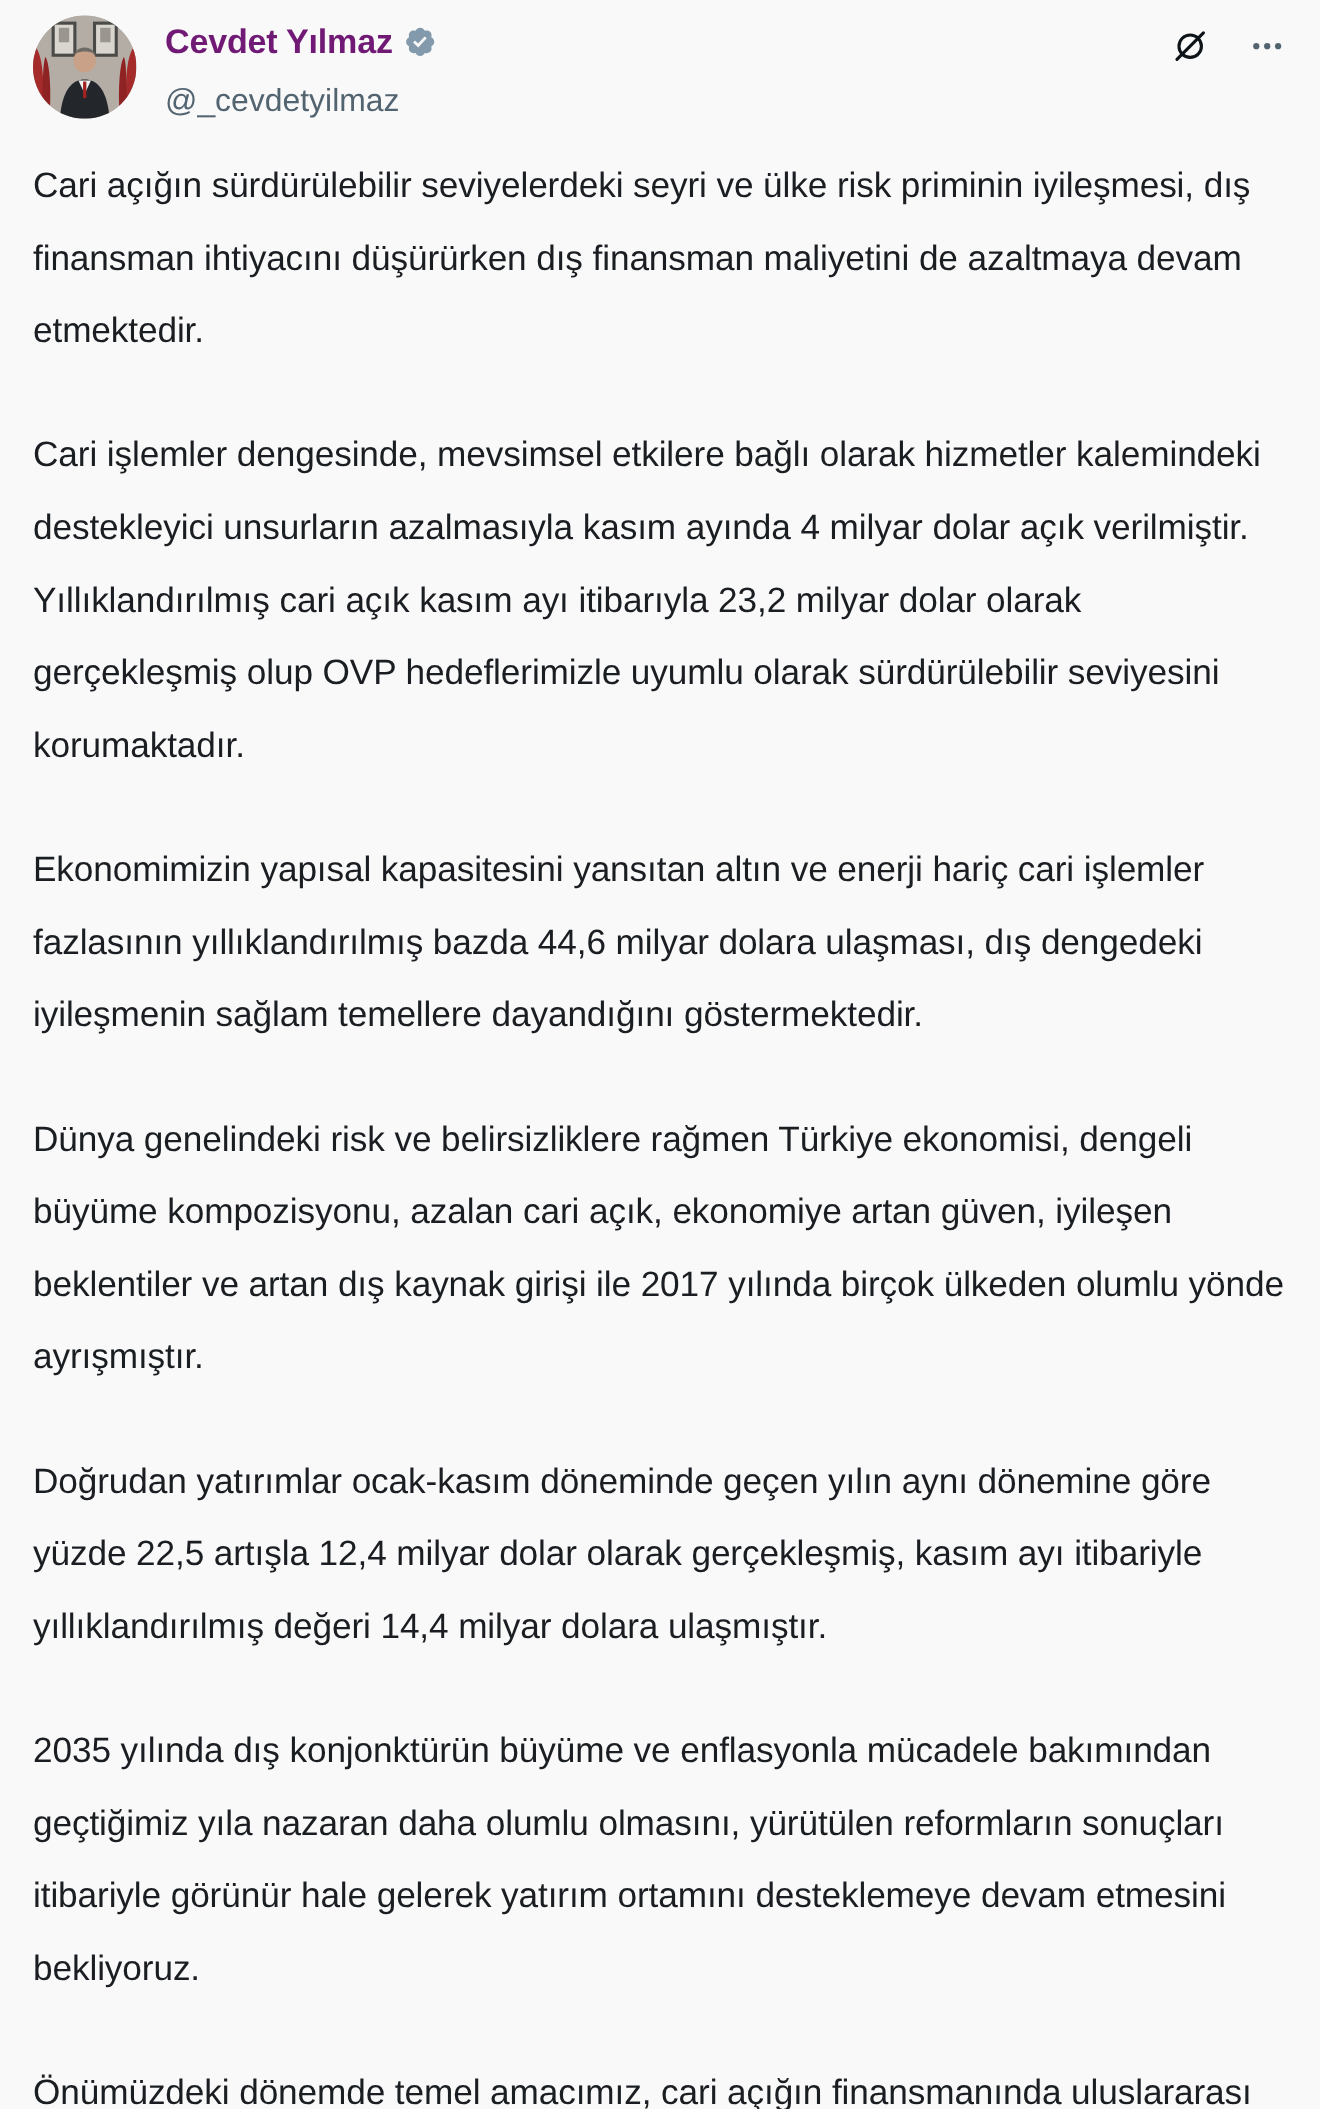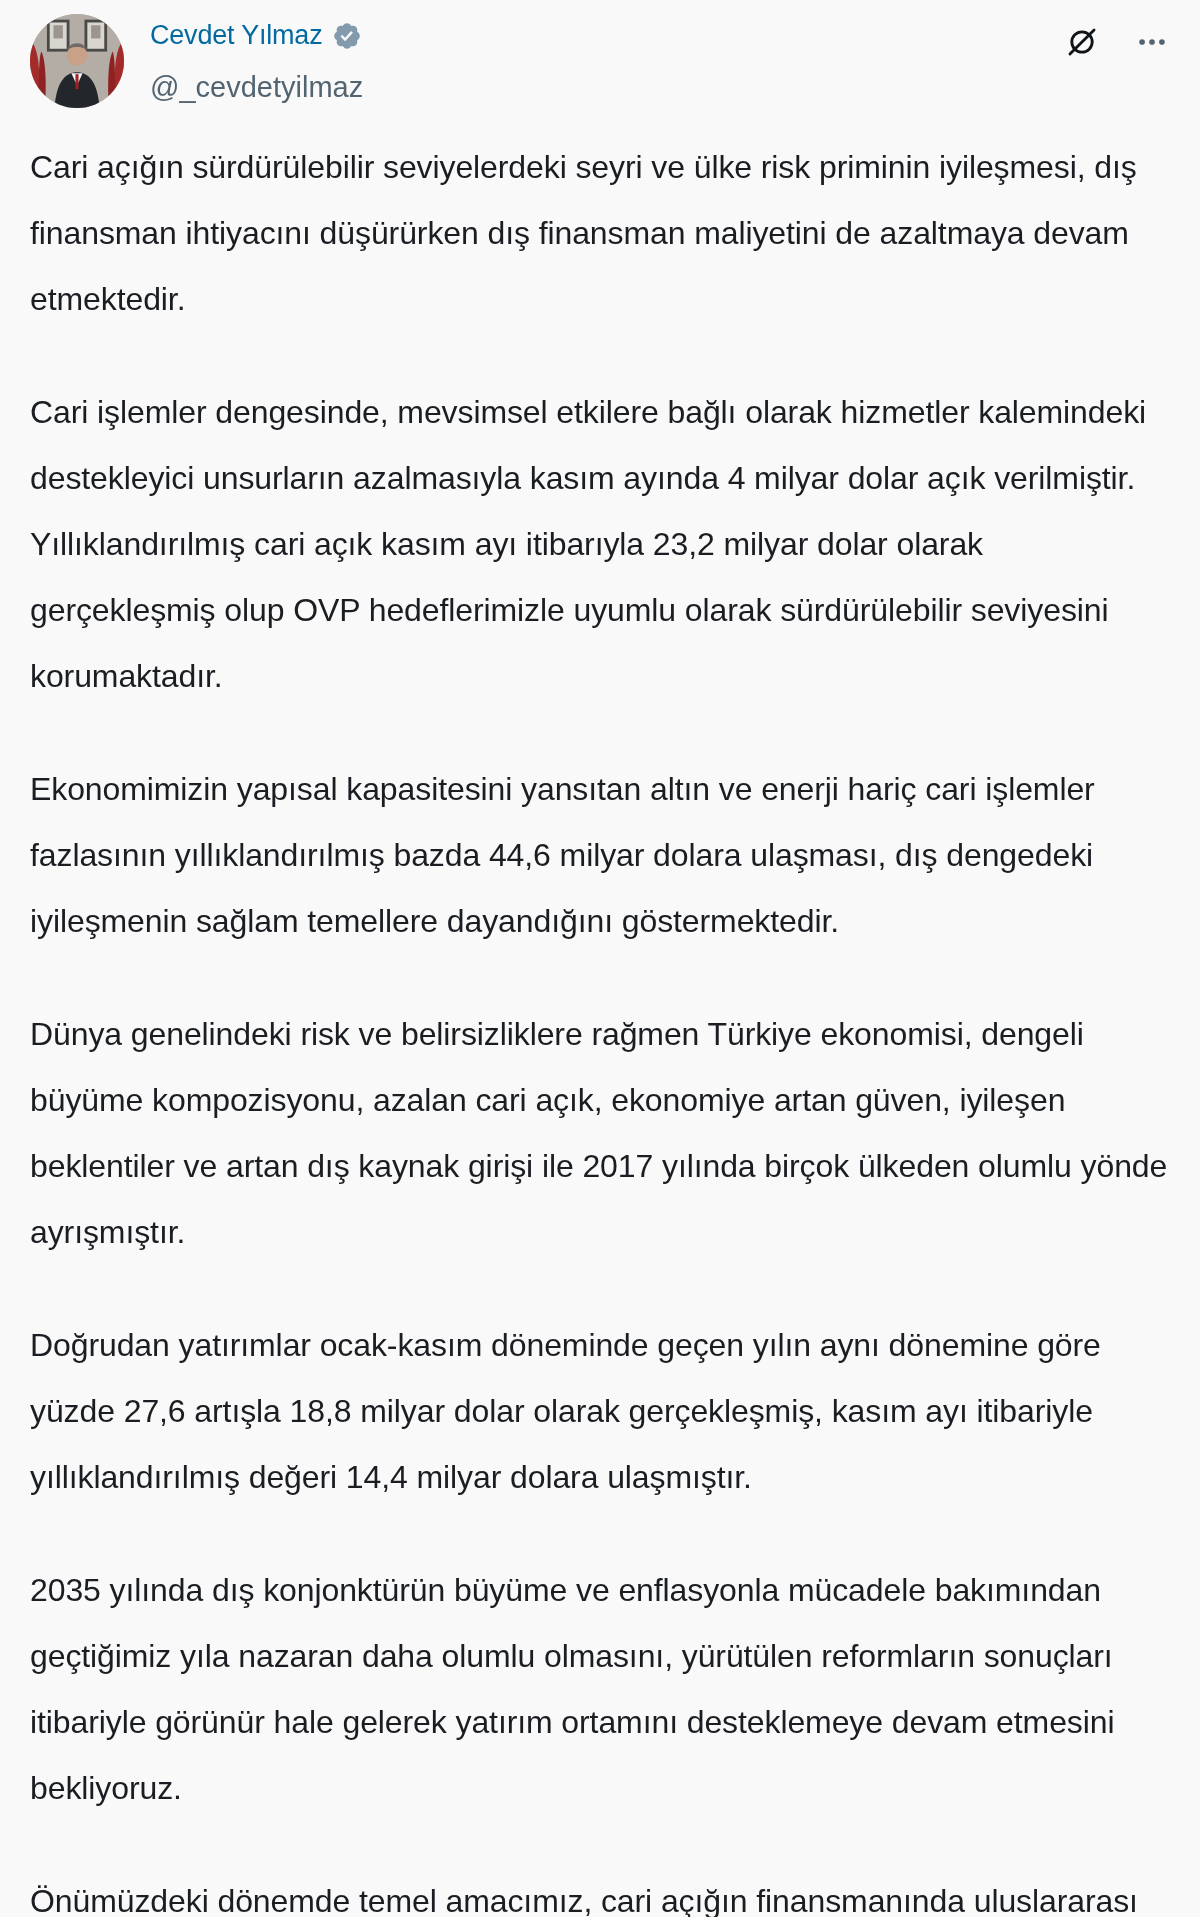--- a/index.html
+++ b/index.html
@@ -35,23 +35,23 @@
     padding-top: 6px;
     flex: 1 1 auto;
     min-width: 0;
   }
   .name-row {
     display: flex;
     align-items: center;
     gap: 10px;
   }
   .display-name {
-    font-size: 27px;
-    font-weight: normal;
-    color: #0369a1;
+    font-size: 31px;
+    font-weight: bold;
+    color: #701a75;
     letter-spacing: -0.2px;
   }
   .badge { width: 30px; height: 30px; display: inline-block; }
   .handle {
     margin-top: 20px;
     font-size: 29px;
     color: #536471;
   }
   .header-actions {
     display: flex;
@@ -139,20 +139,20 @@
         </svg>
       </button>
     </div>
   </div>
 
   <div class="body-text">
     <p>Cari açığın sürdürülebilir seviyelerdeki seyri ve ülke risk priminin iyileşmesi, dış finansman ihtiyacını düşürürken dış finansman maliyetini de azaltmaya devam etmektedir.</p>
     <p>Cari işlemler dengesinde, mevsimsel etkilere bağlı olarak hizmetler kalemindeki destekleyici unsurların azalmasıyla kasım ayında 4 milyar dolar açık verilmiştir. Yıllıklandırılmış cari açık kasım ayı itibarıyla 23,2 milyar dolar olarak gerçekleşmiş olup OVP hedeflerimizle uyumlu olarak sürdürülebilir seviyesini korumaktadır.</p>
     <p>Ekonomimizin yapısal kapasitesini yansıtan altın ve enerji hariç cari işlemler fazlasının yıllıklandırılmış bazda 44,6 milyar dolara ulaşması, dış dengedeki iyileşmenin sağlam temellere dayandığını göstermektedir.</p>
     <p>Dünya genelindeki risk ve belirsizliklere rağmen Türkiye ekonomisi, dengeli büyüme kompozisyonu, azalan cari açık, ekonomiye artan güven, iyileşen beklentiler ve artan dış kaynak girişi ile 2017 yılında birçok ülkeden olumlu yönde ayrışmıştır.</p>
-    <p>Doğrudan yatırımlar ocak-kasım döneminde geçen yılın aynı dönemine göre yüzde 27,6 artışla 18,8 milyar dolar olarak gerçekleşmiş, kasım ayı itibariyle yıllıklandırılmış değeri 14,4 milyar dolara ulaşmıştır.</p>
+    <p>Doğrudan yatırımlar ocak-kasım döneminde geçen yılın aynı dönemine göre yüzde 22,5 artışla 12,4 milyar dolar olarak gerçekleşmiş, kasım ayı itibariyle yıllıklandırılmış değeri 14,4 milyar dolara ulaşmıştır.</p>
     <p>2035 yılında dış konjonktürün büyüme ve enflasyonla mücadele bakımından geçtiğimiz yıla nazaran daha olumlu olmasını, yürütülen reformların sonuçları itibariyle görünür hale gelerek yatırım ortamını desteklemeye devam etmesini bekliyoruz.</p>
     <p>Önümüzdeki dönemde temel amacımız, cari açığın finansmanında uluslararası yatırımların payını yükselterek cari açığın kompozisyonunda daha olumlu bir görünüm elde etmek ve dış dengedeki iyileşmeyi kalıcı hale getirmektir. Bu amaç doğrultusunda enerjide dışa bağımlılığı azaltan yatırımlar, Ar-Ge odaklı üretim, katma değerli sanayi ve ihracat hamleleri, cari işlemler dengesinde yapısal dönüşümü sağlayacak stratejik araçlarımız olmaya devam edecektir.</p>
   </div>
 
   <div class="timestamp">ÖS 12:23 · 13 Oca 2026</div>
 
 </div>
 
 </body></html>

